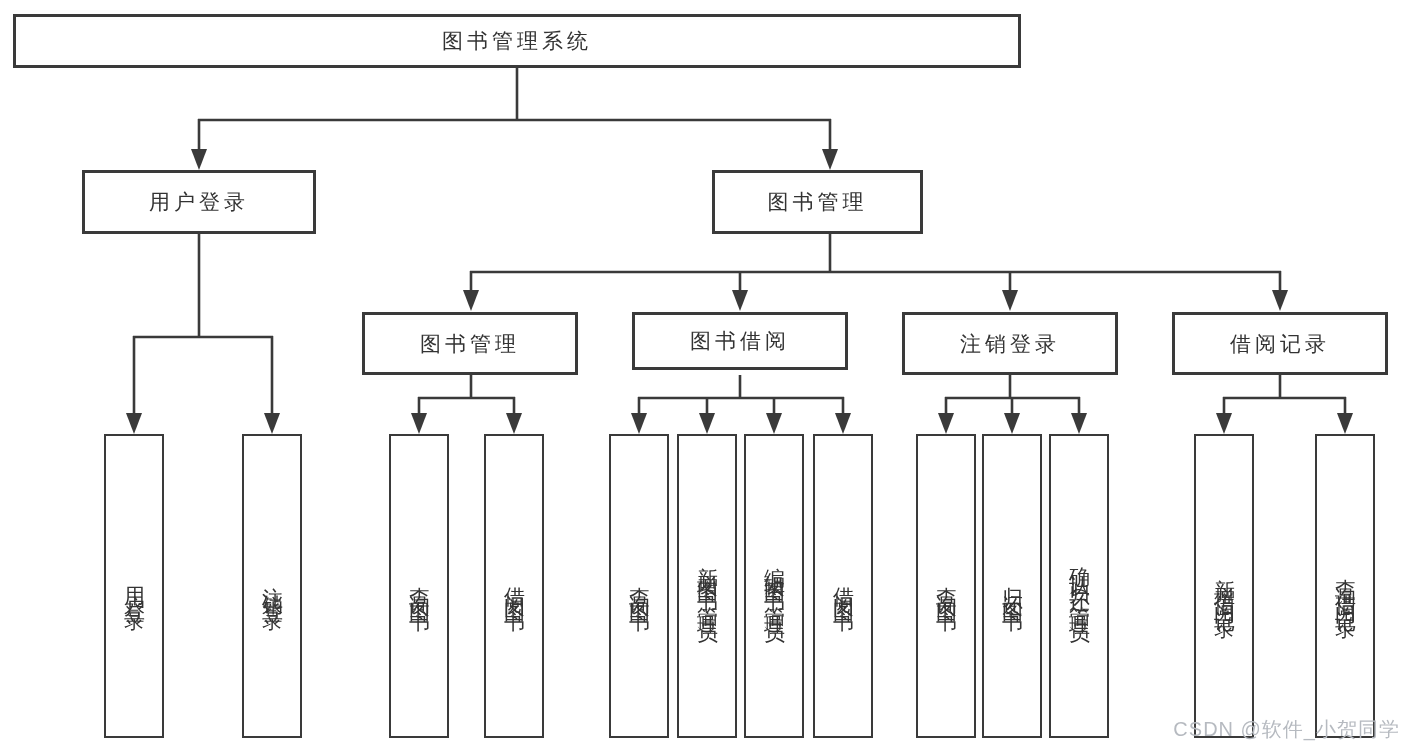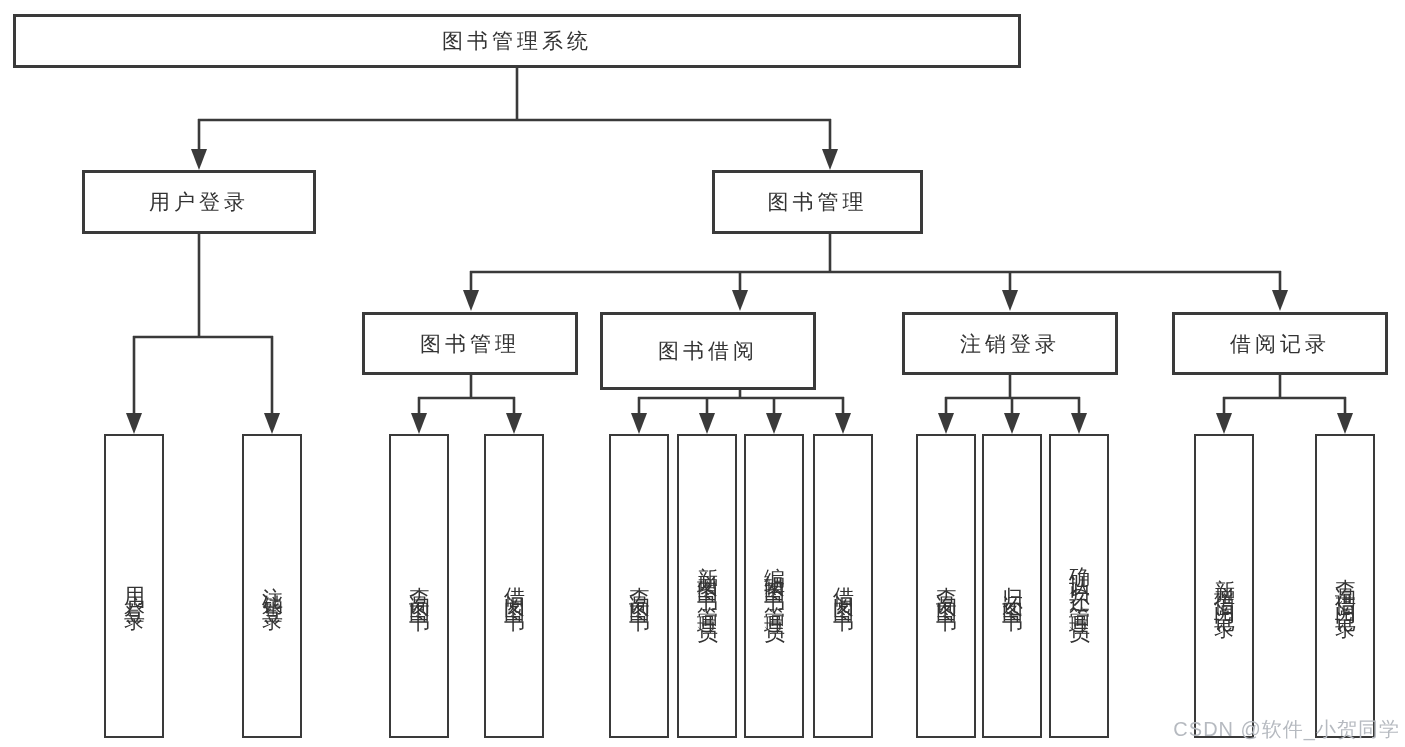--- a/index.html
+++ b/index.html
@@ -156,21 +156,21 @@
   <div class="box h" style="left:82px;top:170px;width:234px;height:64px">
     <span class="lbl">用户登录</span>
   </div>
   <div class="box h" style="left:712px;top:170px;width:211px;height:64px">
     <span class="lbl">图书管理</span>
   </div>
 
   <div class="box h" style="left:362px;top:312px;width:216px;height:63px">
     <span class="lbl">图书管理</span>
   </div>
-  <div class="box h" style="left:600px;top:312px;width:216px;height:78px">
+  <div class="box h" style="left:632px;top:312px;width:216px;height:58px">
     <span class="lbl">图书借阅</span>
   </div>
   <div class="box h" style="left:902px;top:312px;width:216px;height:63px">
     <span class="lbl">注销登录</span>
   </div>
   <div class="box h" style="left:1172px;top:312px;width:216px;height:63px">
     <span class="lbl">借阅记录</span>
   </div>
 
   <div class="box v" style="left:104px;top:434px">

